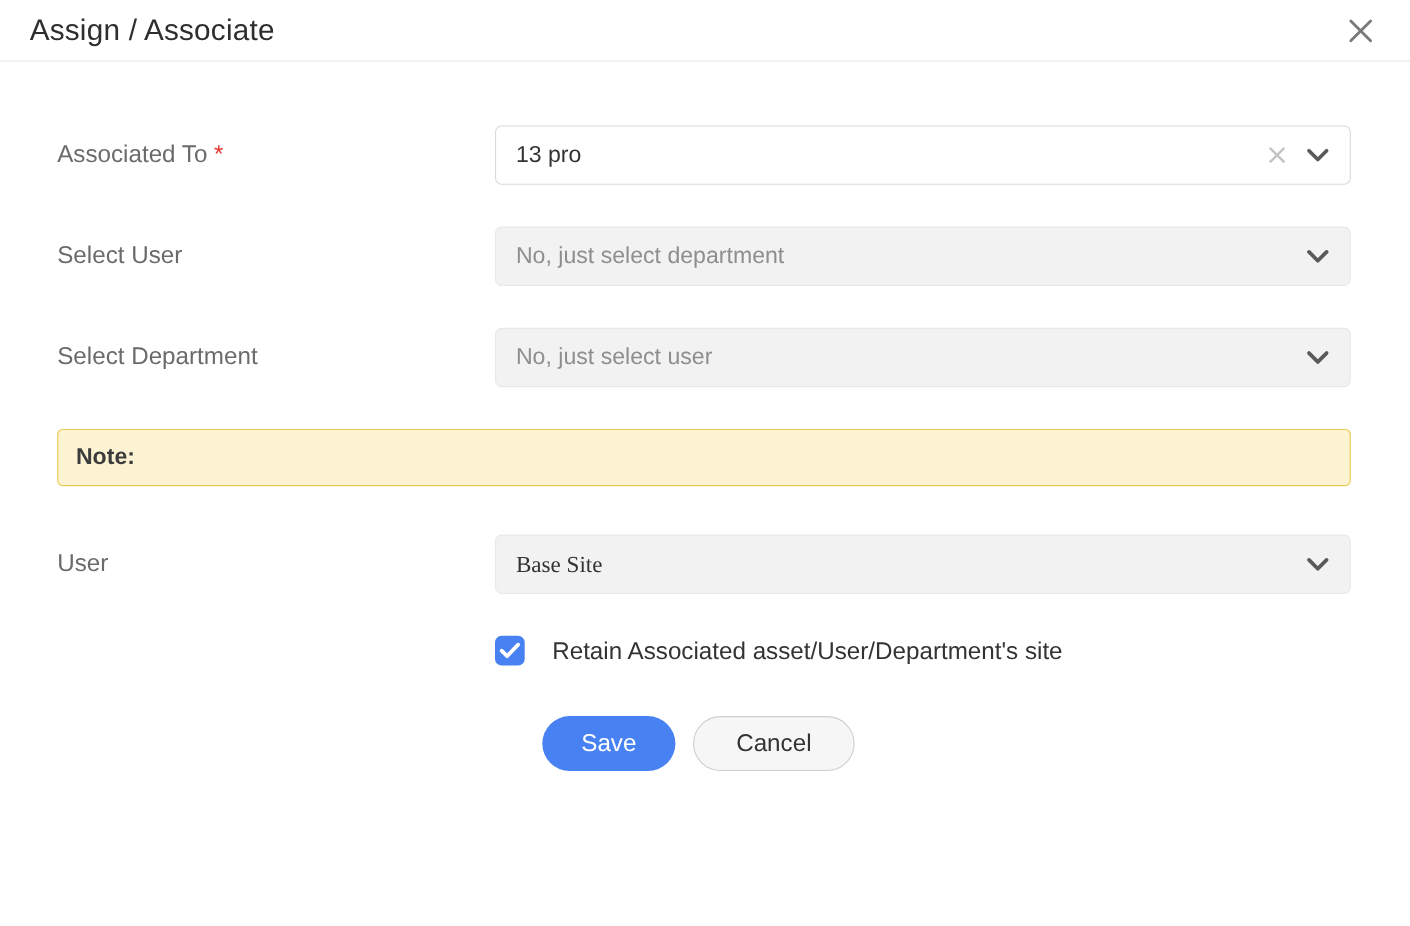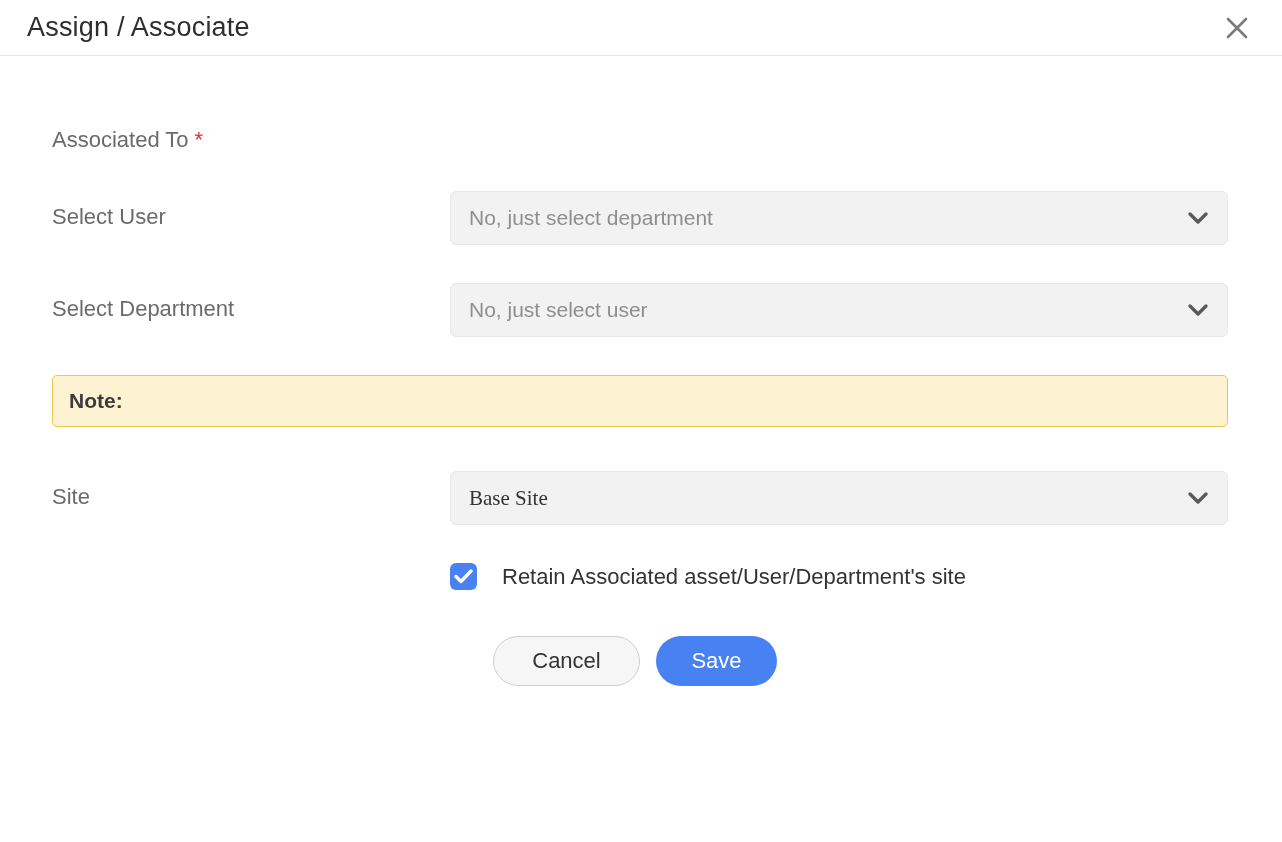--- a/index.html
+++ b/index.html
@@ -73,20 +73,35 @@
       </span>
     </div>
   </div>
 
   <div class="dialog-body">
 
     <div class="form-row">
       <div class="form-label">
         <span>Associated To</span><span class="req">*</span>
       </div>
+      <div class="field white">
+        <span class="value">13 pro</span>
+        <span class="icons">
+          <span>
+            <svg width="20" height="20" viewBox="0 0 20 20">
+              <path d="M4 4 L16 16 M16 4 L4 16" stroke="#c2c2c2" stroke-width="2.2" stroke-linecap="round"></path>
+            </svg>
+          </span>
+          <span>
+            <svg width="22" height="14" viewBox="0 0 22 14">
+              <path d="M3 3 L11 11 L19 3" fill="none" stroke="#5a5a5a" stroke-width="3.4" stroke-linecap="round" stroke-linejoin="round"></path>
+            </svg>
+          </span>
+        </span>
+      </div>
     </div>
 
     <div class="form-row">
       <div class="form-label">Select User</div>
       <div class="field gray">
         <span class="value">No, just select department</span>
         <span class="icons">
           <span>
             <svg width="22" height="14" viewBox="0 0 22 14">
               <path d="M3 3 L11 11 L19 3" fill="none" stroke="#5a5a5a" stroke-width="3.4" stroke-linecap="round" stroke-linejoin="round"></path>
@@ -108,21 +123,21 @@
           </span>
         </span>
       </div>
     </div>
 
     <div class="note-box">
       <b>Note:</b>
     </div>
 
     <div class="form-row">
-      <div class="form-label">Site</div>
+      <div class="form-label">User</div>
       <div class="field gray dark-text">
         <span class="value">Base Site</span>
         <span class="icons">
           <span>
             <svg width="22" height="14" viewBox="0 0 22 14">
               <path d="M3 3 L11 11 L19 3" fill="none" stroke="#5a5a5a" stroke-width="3.4" stroke-linecap="round" stroke-linejoin="round"></path>
             </svg>
           </span>
         </span>
       </div>
@@ -134,18 +149,18 @@
           <svg width="19" height="15" viewBox="0 0 19 15">
             <path d="M2 7.5 L7 12.5 L17 2" fill="none" stroke="#ffffff" stroke-width="3.4" stroke-linecap="round" stroke-linejoin="round"></path>
           </svg>
         </span>
       </div>
       <div class="checkbox-label">Retain Associated asset/User/Department's site</div>
     </div>
 
 
     <div class="button-row">
+      <button class="btn btn-save">Save</button>
       <button class="btn btn-cancel">Cancel</button>
-      <button class="btn btn-save">Save</button>
     </div>
 
   </div>
 </div>
 
 </body></html>

